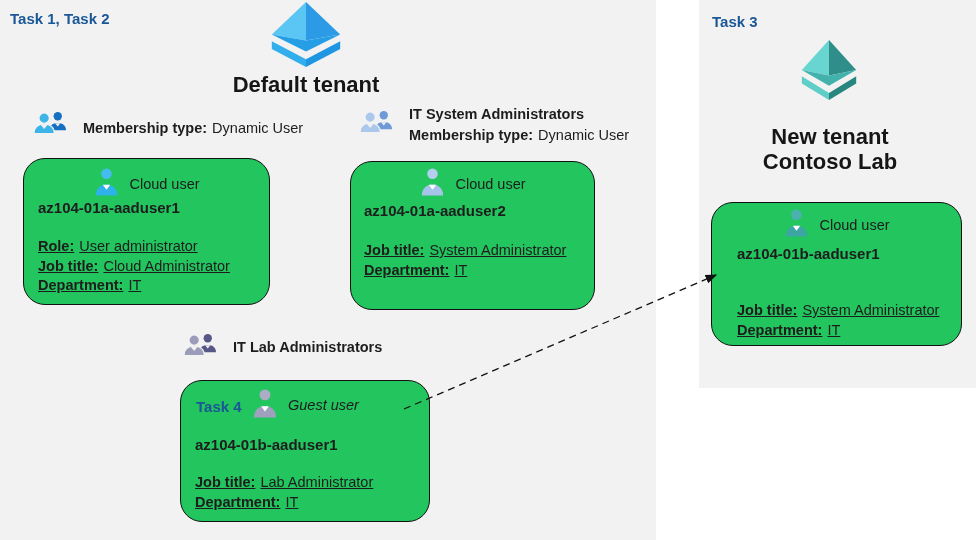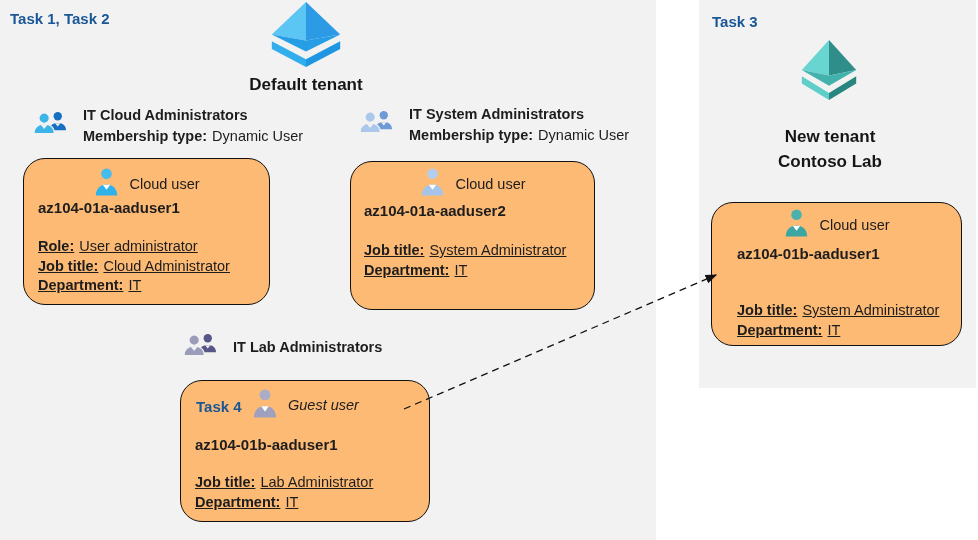--- a/index.html
+++ b/index.html
@@ -16,35 +16,35 @@
   #left-panel  { left: 0;   top: 0; width: 656px; height: 540px; }
   #right-panel { left: 699px; top: 0; width: 277px; height: 388px; }
 
   .task-label {
     position: absolute;
     font-size: 15px; font-weight: bold; color: #1A5796;
     white-space: nowrap;
   }
   .tenant-title {
     position: absolute; text-align: center;
-    font-size: 17px; font-weight: bold; color: #161616;
+    font-size: 22px; font-weight: bold; color: #161616;
     line-height: 25px; white-space: nowrap;
   }
   .tenant-icon { position: absolute; }
 
   .group-header { position: absolute; display: flex; align-items: center; }
   .group-header .gicon { flex: 0 0 auto; }
   .group-header .gtext { margin-left: 17px; }
   .group-name { font-size: 14.5px; font-weight: bold; white-space: nowrap; }
   .group-membership { font-size: 14.5px; margin-top: 5px; white-space: nowrap; }
   .group-membership b, .attr-line b { margin-right: 5px; }
 
   .card {
     position: absolute;
-    background: #fdba74;
+    background: #22c55e;
     border: 1.4px solid #111111;
     border-radius: 22px;
   }
   .card .card-header {
     position: absolute; left: 0; right: 0;
     display: flex; justify-content: center; align-items: center; gap: 9px;
     font-size: 14.5px; white-space: nowrap;
   }
   .card .user-name {
     position: absolute;
@@ -85,21 +85,20 @@
       <svg width="33" height="40" viewBox="0 0 34 30">
         <circle cx="25.5" cy="8" r="4.3" fill="#176FC1"></circle>
         <path d="M17,22.5 C17,17.8 20.2,15 25.5,15 C30.8,15 34,17.8 34,22.5 Z" fill="#176FC1"></path>
         <polygon points="22.8,15.2 28.2,15.2 25.5,18.6" fill="#F2F2F2"></polygon>
         <circle cx="11.5" cy="10" r="5.4" fill="#3CB4E8" stroke="#F2F2F2" stroke-width="1.4"></circle>
         <path d="M1,26 C1,19.5 5.5,16.2 11.5,16.2 C17.5,16.2 22,19.5 22,26 Z" fill="#3CB4E8" stroke="#F2F2F2" stroke-width="1.4"></path>
         <polygon points="8,16.8 15,16.8 11.5,21.2" fill="#F2F2F2"></polygon>
       </svg>
     </span>
     <div class="gtext">
-      <div class="group-name">IT Cloud Administrators</div>
       <div class="group-membership">
         <b>Membership type:</b><span>Dynamic User</span>
       </div>
     </div>
   </div>
 
   <div class="group-header" style="left:359px; top:102px;">
     <span class="gicon">
       <svg width="33" height="40" viewBox="0 0 34 30">
         <circle cx="25.5" cy="8" r="4.3" fill="#6F9AD8"></circle>

